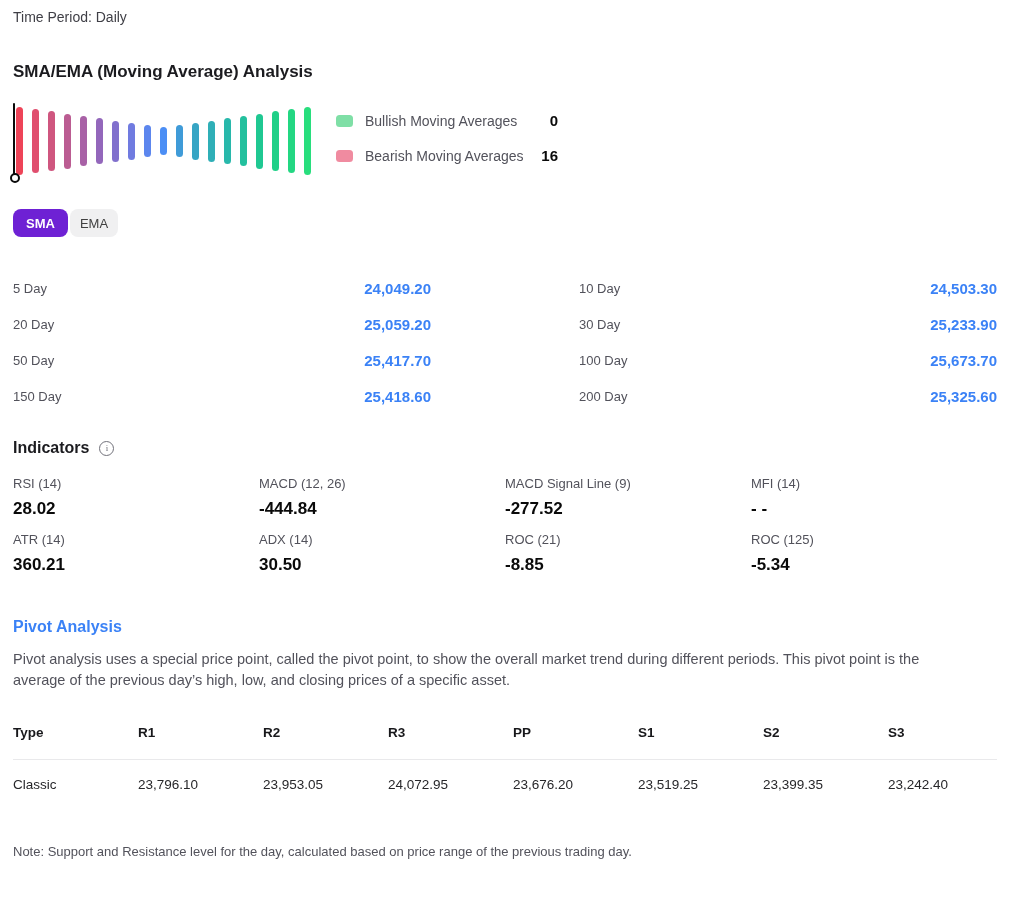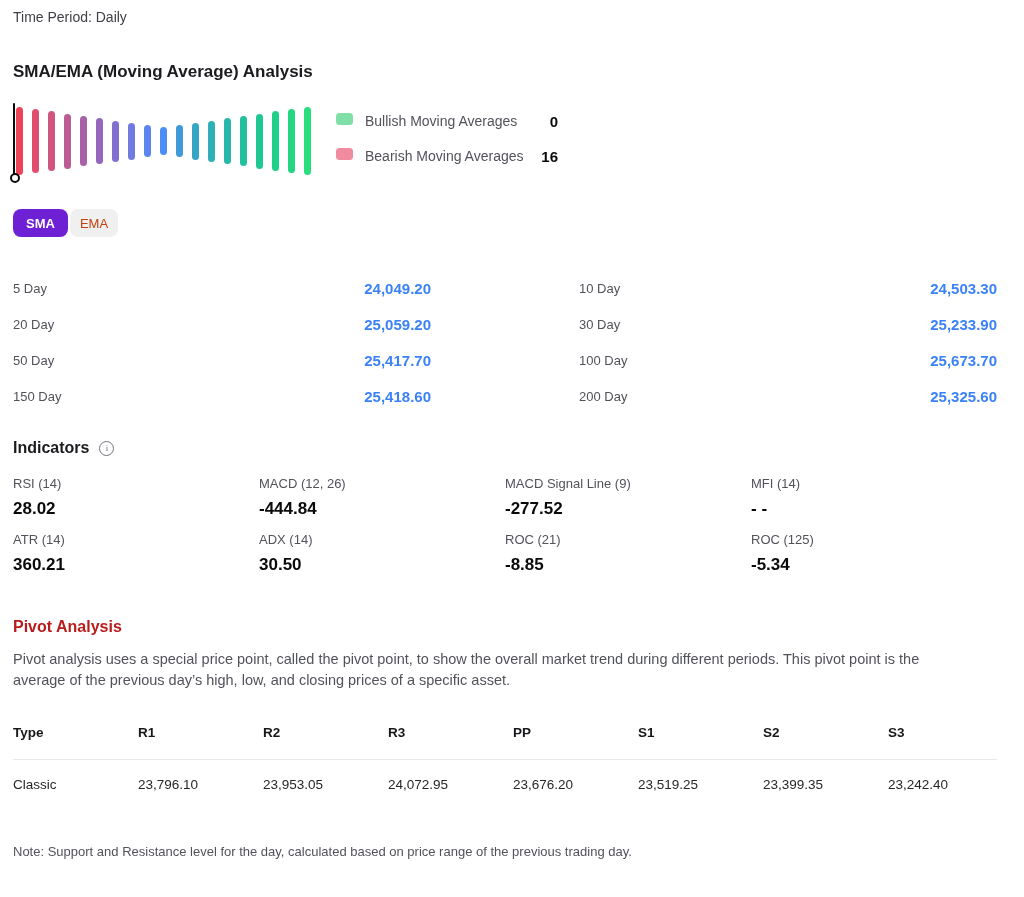--- a/index.html
+++ b/index.html
@@ -13,50 +13,50 @@
   
   .gauge-row{display:flex;align-items:flex-start;margin-top:19px;}
   .gauge{position:relative;height:80px;width:300px;}
   .gauge-bars{display:flex;align-items:center;height:80px;padding-left:3px;gap:9px;}
   .gbar{width:7px;border-radius:4px;flex:0 0 auto;}
   .needle{position:absolute;left:0;top:2px;width:2px;height:73px;background:#0a0a0a;border-radius:2px;}
   .needle-knob{position:absolute;left:-3px;top:72px;width:6px;height:6px;background:#fff;
     border:2px solid #0a0a0a;border-radius:50%;}
 
   .legend{margin-left:23px;padding-top:12px;width:222px;}
-  .legend-item{display:flex;height:15px;margin-bottom:20px;}
+  .legend-item{display:flex;align-items:center;height:15px;margin-bottom:20px;}
   .swatch{width:17px;height:12px;border-radius:3.5px;margin-right:12px;flex:0 0 auto;}
   .legend-label{font-size:14px;color:#52525b;flex:1;}
   .legend-count{font-size:15px;font-weight:700;color:#0a0a0a;}
 
   
   .toggle{margin-top:26px;display:flex;gap:2px;}
   .tbtn{height:28px;border:none;border-radius:8px;font-family:inherit;font-size:13px;cursor:pointer;}
   .tbtn.active{color:#fff;font-weight:700;padding:0 13px;}
-  .tbtn.inactive{background:#f0f0f1;color:#c2410c;padding:0 10px;}
+  .tbtn.inactive{background:#f0f0f1;color:#404040;padding:0 10px;}
 
   
   .ma-grid{display:grid;grid-template-columns:1fr 1fr;column-gap:148px;margin-top:33px;}
   .ma-row{display:flex;justify-content:space-between;align-items:center;height:36px;}
   .ma-label{font-size:13px;color:#52525b;}
   .ma-value{font-size:15px;font-weight:700;color:#3b82f6;}
 
   
   .ind-head{display:flex;align-items:center;margin-top:25px;}
   .ind-title{font-size:16px;font-weight:700;color:#1b1b1f;}
   .info-icon{width:13px;height:13px;border:1.3px solid #71717a;border-radius:50%;margin-left:10px;
     display:inline-flex;align-items:center;justify-content:center;font-size:9px;color:#71717a;
     font-family:"Liberation Serif",serif;cursor:pointer;}
   .ind-grid{display:grid;grid-template-columns:repeat(4,1fr);margin-top:19px;}
   .ind-item{margin-bottom:12px;}
   .ind-label{font-size:13px;color:#52525b;line-height:16px;}
   .ind-value{font-size:17px;font-weight:700;color:#0a0a0a;line-height:22px;margin-top:6px;}
 
   
-  .pivot-title{font-size:16px;font-weight:700;color:#b91c1c;margin-top:30px;}
+  .pivot-title{font-size:16px;font-weight:700;color:#3b82f6;margin-top:30px;}
   .pivot-desc{font-size:14.5px;color:#52525b;line-height:21px;max-width:952px;margin-top:12px;}
   .pivot-table{margin-top:34px;}
   .pt-row{display:grid;grid-template-columns:repeat(7,125px) 1fr;}
   .pt-head{padding-bottom:19px;border-bottom:1px solid #e9e9eb;}
   .pt-h{font-size:13.5px;font-weight:700;color:#18181b;}
   .pt-body{padding-top:17px;}
   .pt-c{font-size:13.5px;color:#27272a;}
   .pivot-note{font-size:13px;color:#52525b;margin-top:52px;}
 </style>
 </head>

